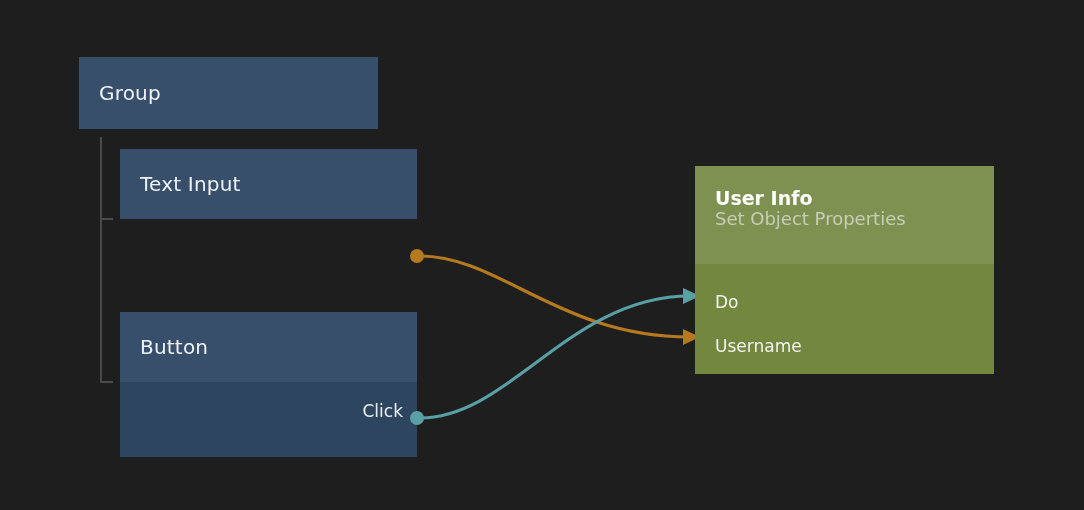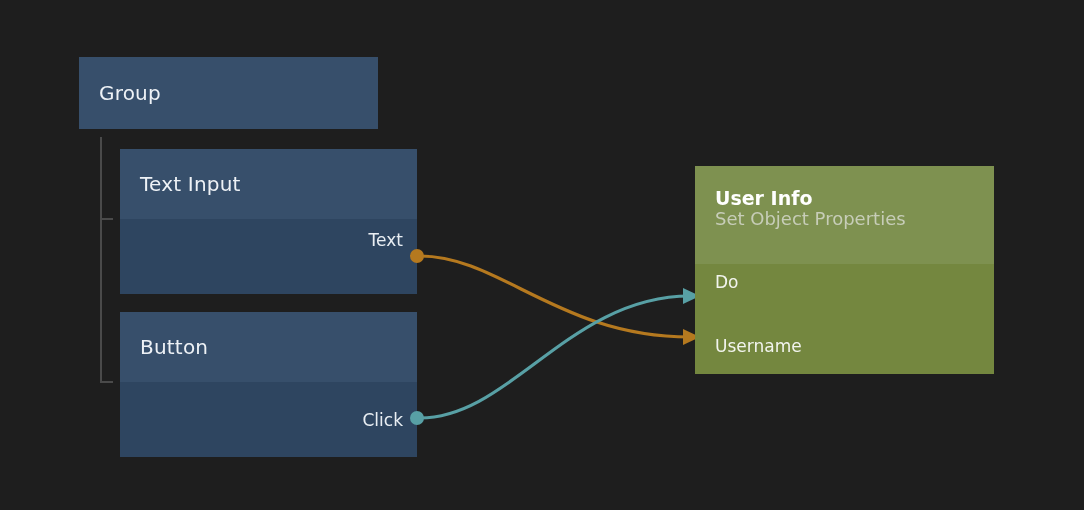--- a/index.html
+++ b/index.html
@@ -138,45 +138,40 @@
   <div class="node node-blue node-group" style="left:79px; top:57px; width:299px; height:72px;">
     <div class="node-header pad-x" style="height:72px;">
       <div class="title">Group</div>
     </div>
   </div>
 
   <div class="node node-blue" style="left:120px; top:149px; width:297px; height:145px;">
     <div class="node-header pad-x" style="height:70px;justify-content:center;">
       <div class="title">Text Input</div>
     </div>
-    <div class="node-body" style="height:75px;">
-      <div class="port-row-out" style="top:0px; height:42px;">
-        <span class="port-label-out">Text</span>
-      </div>
-    </div>
 
     <div class="port-dot orange" style="left:290px; top:100px;"></div>
   </div>
 
   <div class="node node-blue" style="left:120px; top:312px; width:297px; height:110px;">
     <div class="node-header pad-x" style="height:70px;">
       <div class="title">Button</div>
     </div>
     <div class="node-body" style="height:75px;">
-      <div class="port-row-out" style="top:17px; height:42px;">
+      <div class="port-row-out" style="top:8px; height:42px;">
         <span class="port-label-out">Click</span>
       </div>
     </div>
     <div class="port-dot teal" style="left:290px; top:99px;"></div>
   </div>
 
   <div class="node node-green" style="left:695px; top:166px; width:299px; height:208px;">
     <div class="node-header pad-x" style="height:98px; padding-top:22px; justify-content:flex-start;">
       <div class="title">User Info</div>
       <div class="subtitle">Set Object Properties</div>
     </div>
     <div class="node-body" style="height:110px;">
-      <div class="port-row-in" style="top:8px;">Do</div>
+      <div class="port-row-in" style="top:28px;">Do</div>
       <div class="port-row-in" style="top:72px;">Username</div>
     </div>
   </div>
 
 </div>
 
 </body></html>

